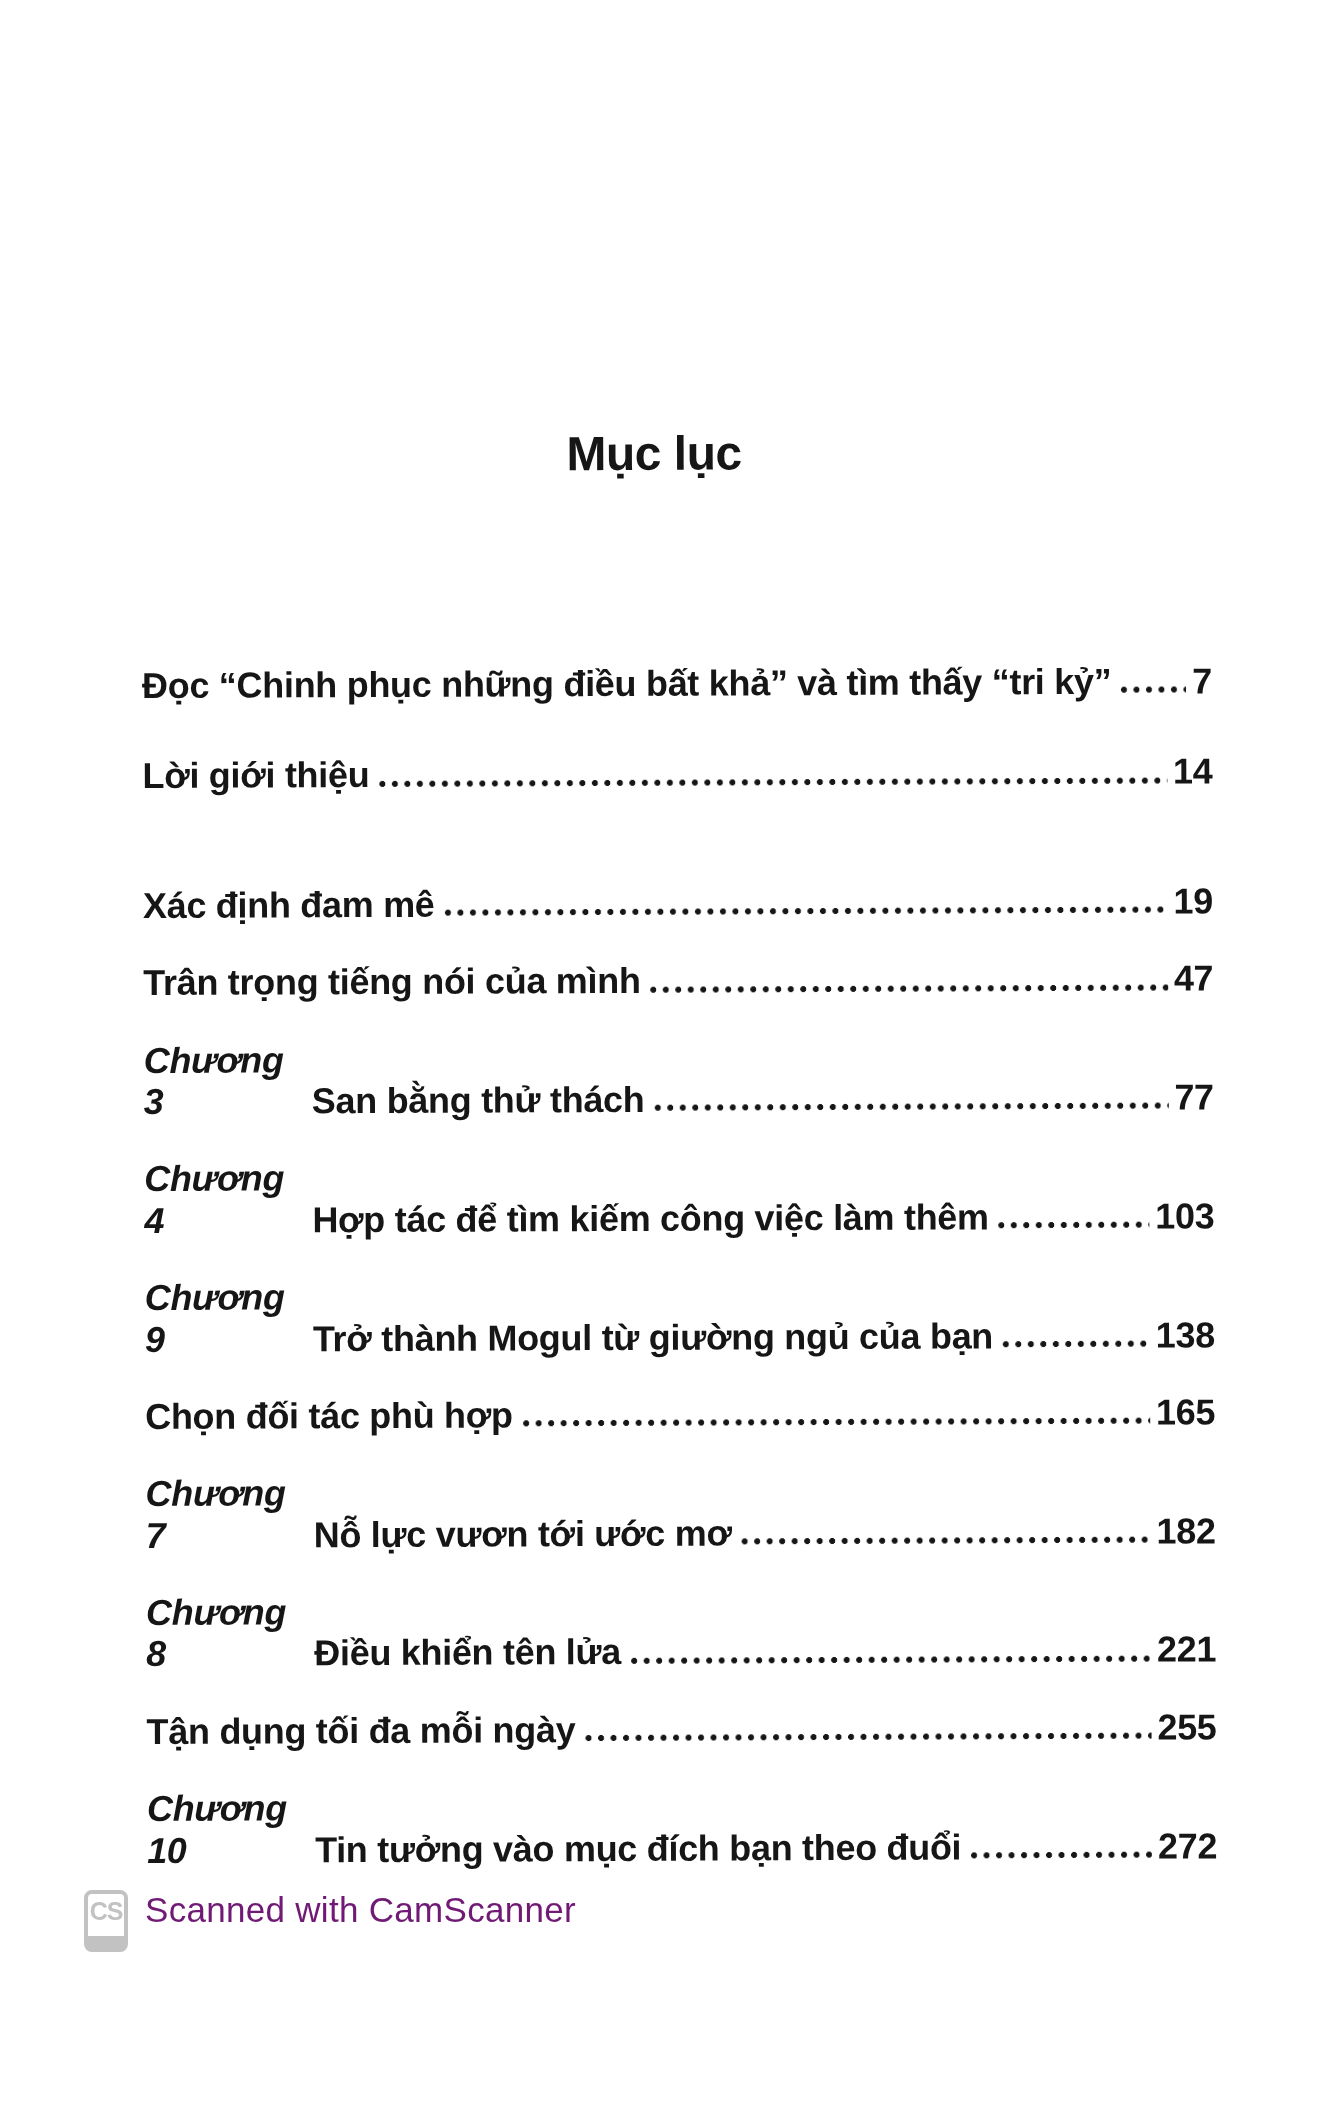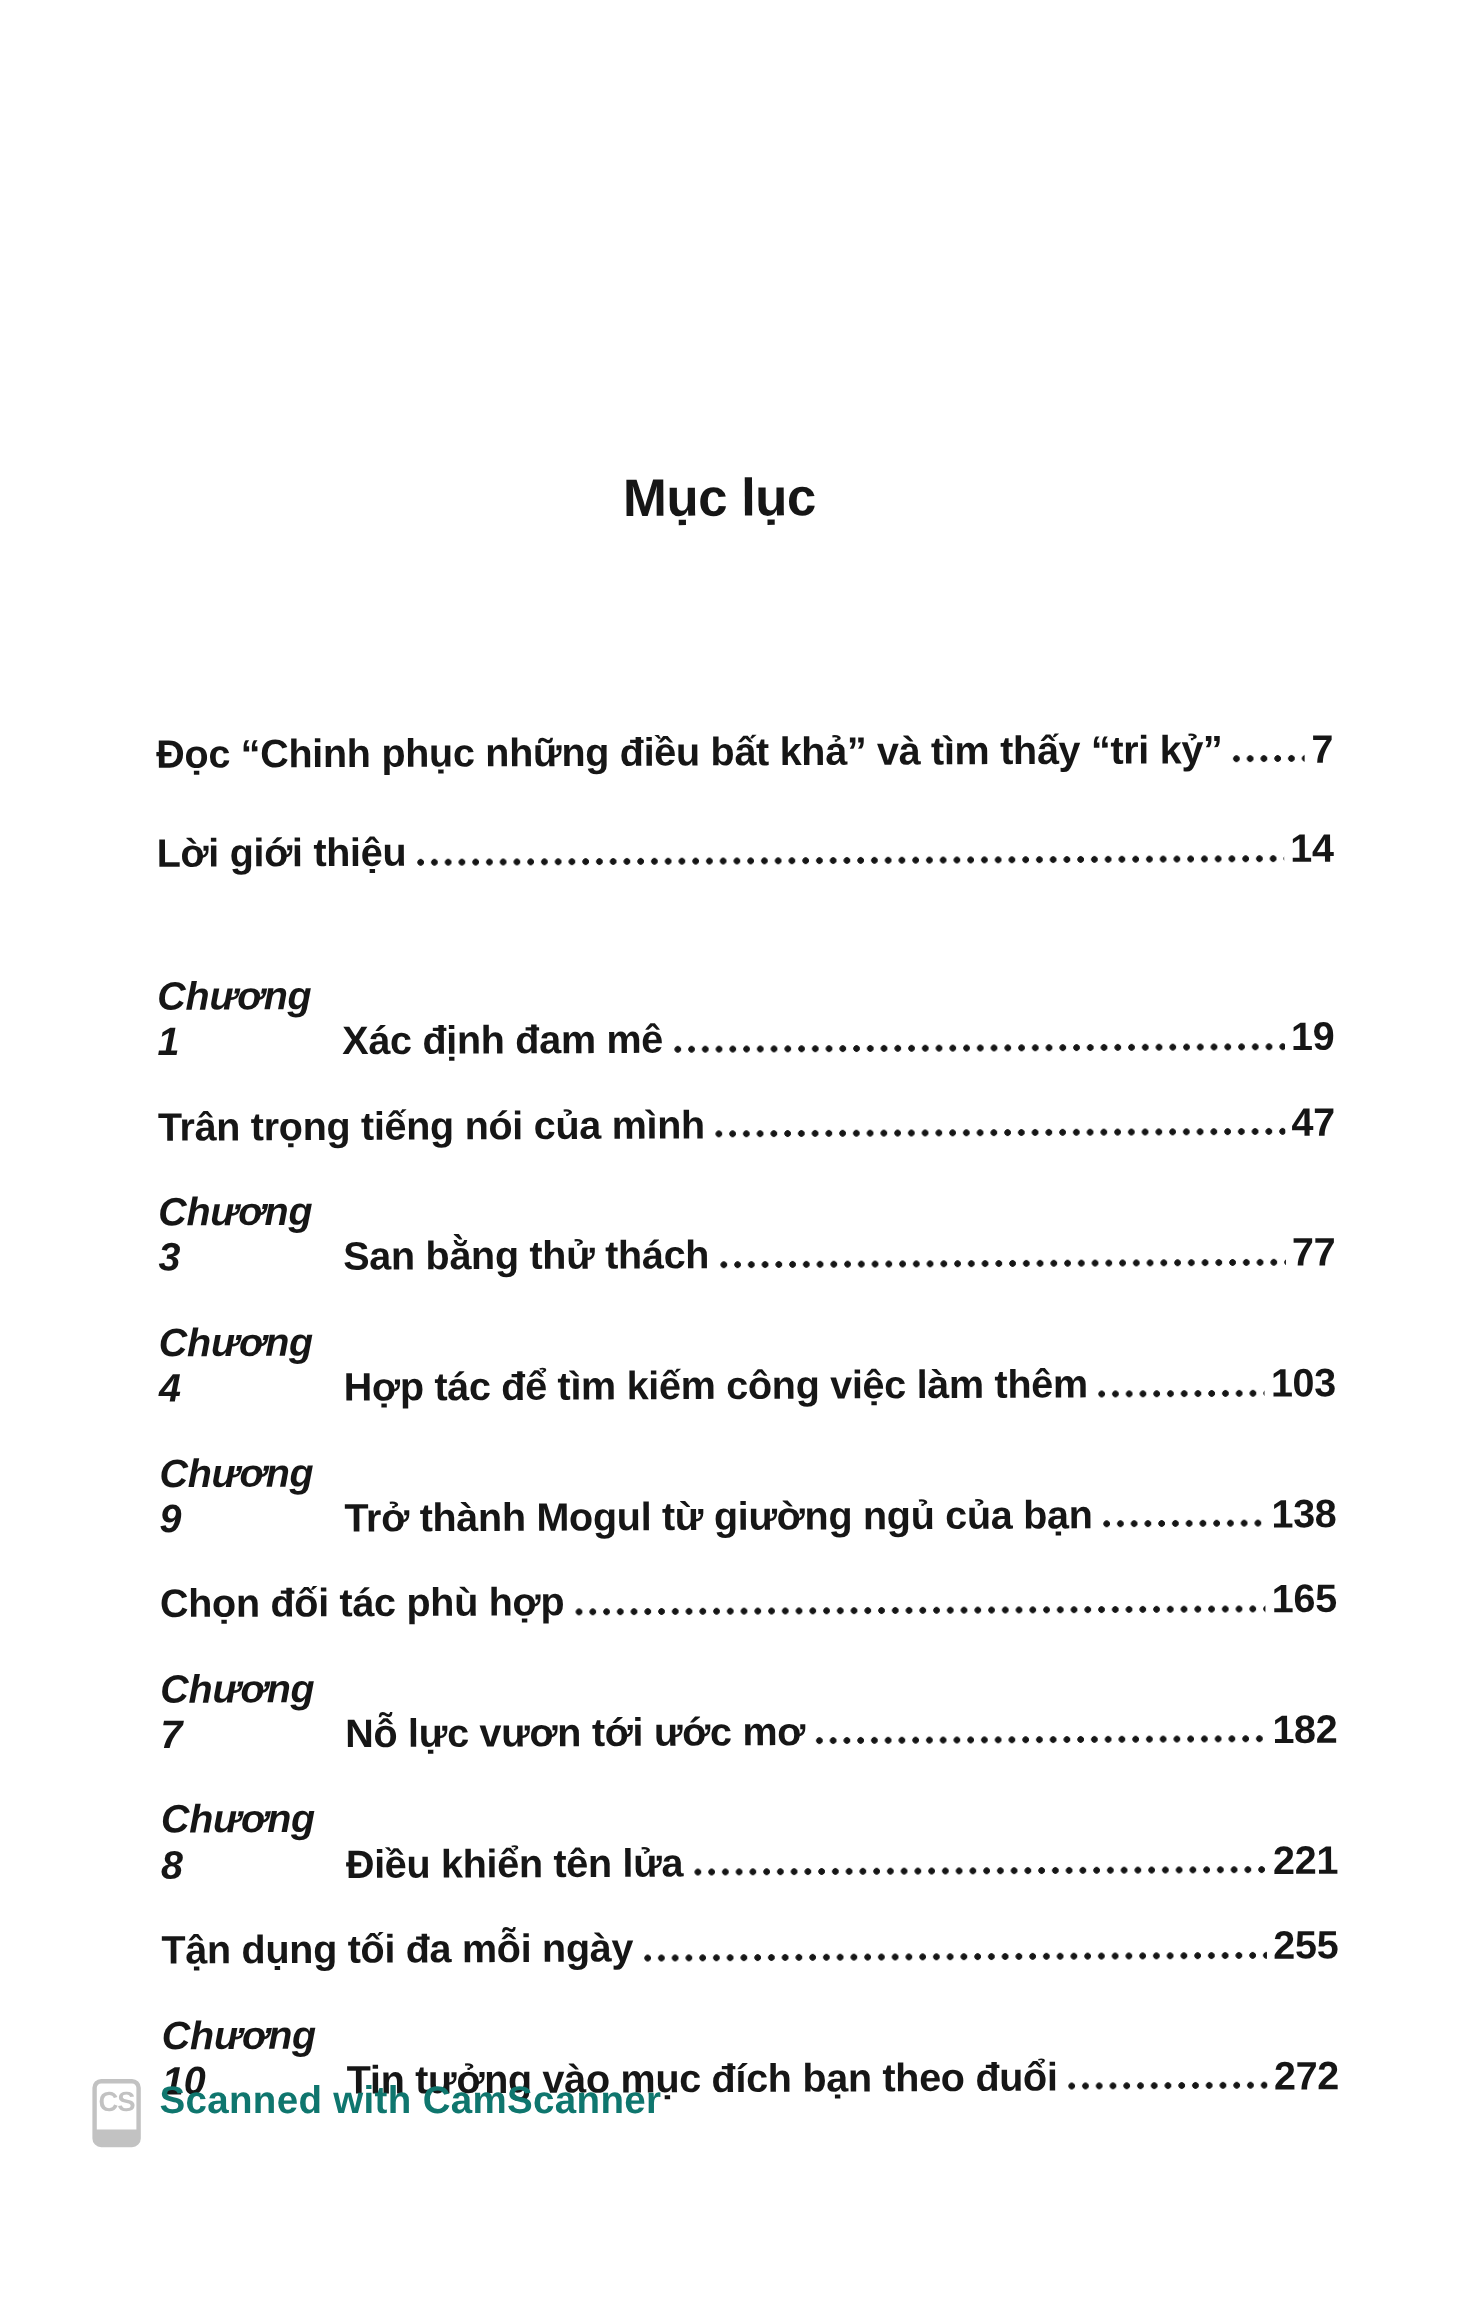--- a/index.html
+++ b/index.html
@@ -101,23 +101,23 @@
     left: -1px;
     right: -1px;
     bottom: -1px;
     height: 13px;
     background: #c2c2c2;
     border-radius: 0 0 4px 4px;
   }
   .footer-text {
     margin-left: 17px;
     font-size: 35px;
-    font-weight: 700;
+    font-weight: 400;
     letter-spacing: 0.3px;
-    color: #0f766e;
+    color: #701a75;
   }
 </style>
 </head>
 <body>
 
 <div class="page">
   <div class="content">
 
     <div class="toc-title">Mục lục</div>
 
@@ -129,21 +129,20 @@
       </div>
       <div class="row">
         <span class="label">Lời giới thiệu</span>
         <span class="leader"></span>
         <span class="pagenum">14</span>
       </div>
     </div>
 
     <div class="chapters">
       <div class="row">
-        <span class="chap-label">Chương 1</span>
         <span class="chap-title">Xác định đam mê</span>
         <span class="leader"></span>
         <span class="pagenum">19</span>
       </div>
       <div class="row">
         <span class="chap-title">Trân trọng tiếng nói của mình</span>
         <span class="leader"></span>
         <span class="pagenum">47</span>
       </div>
       <div class="row">

